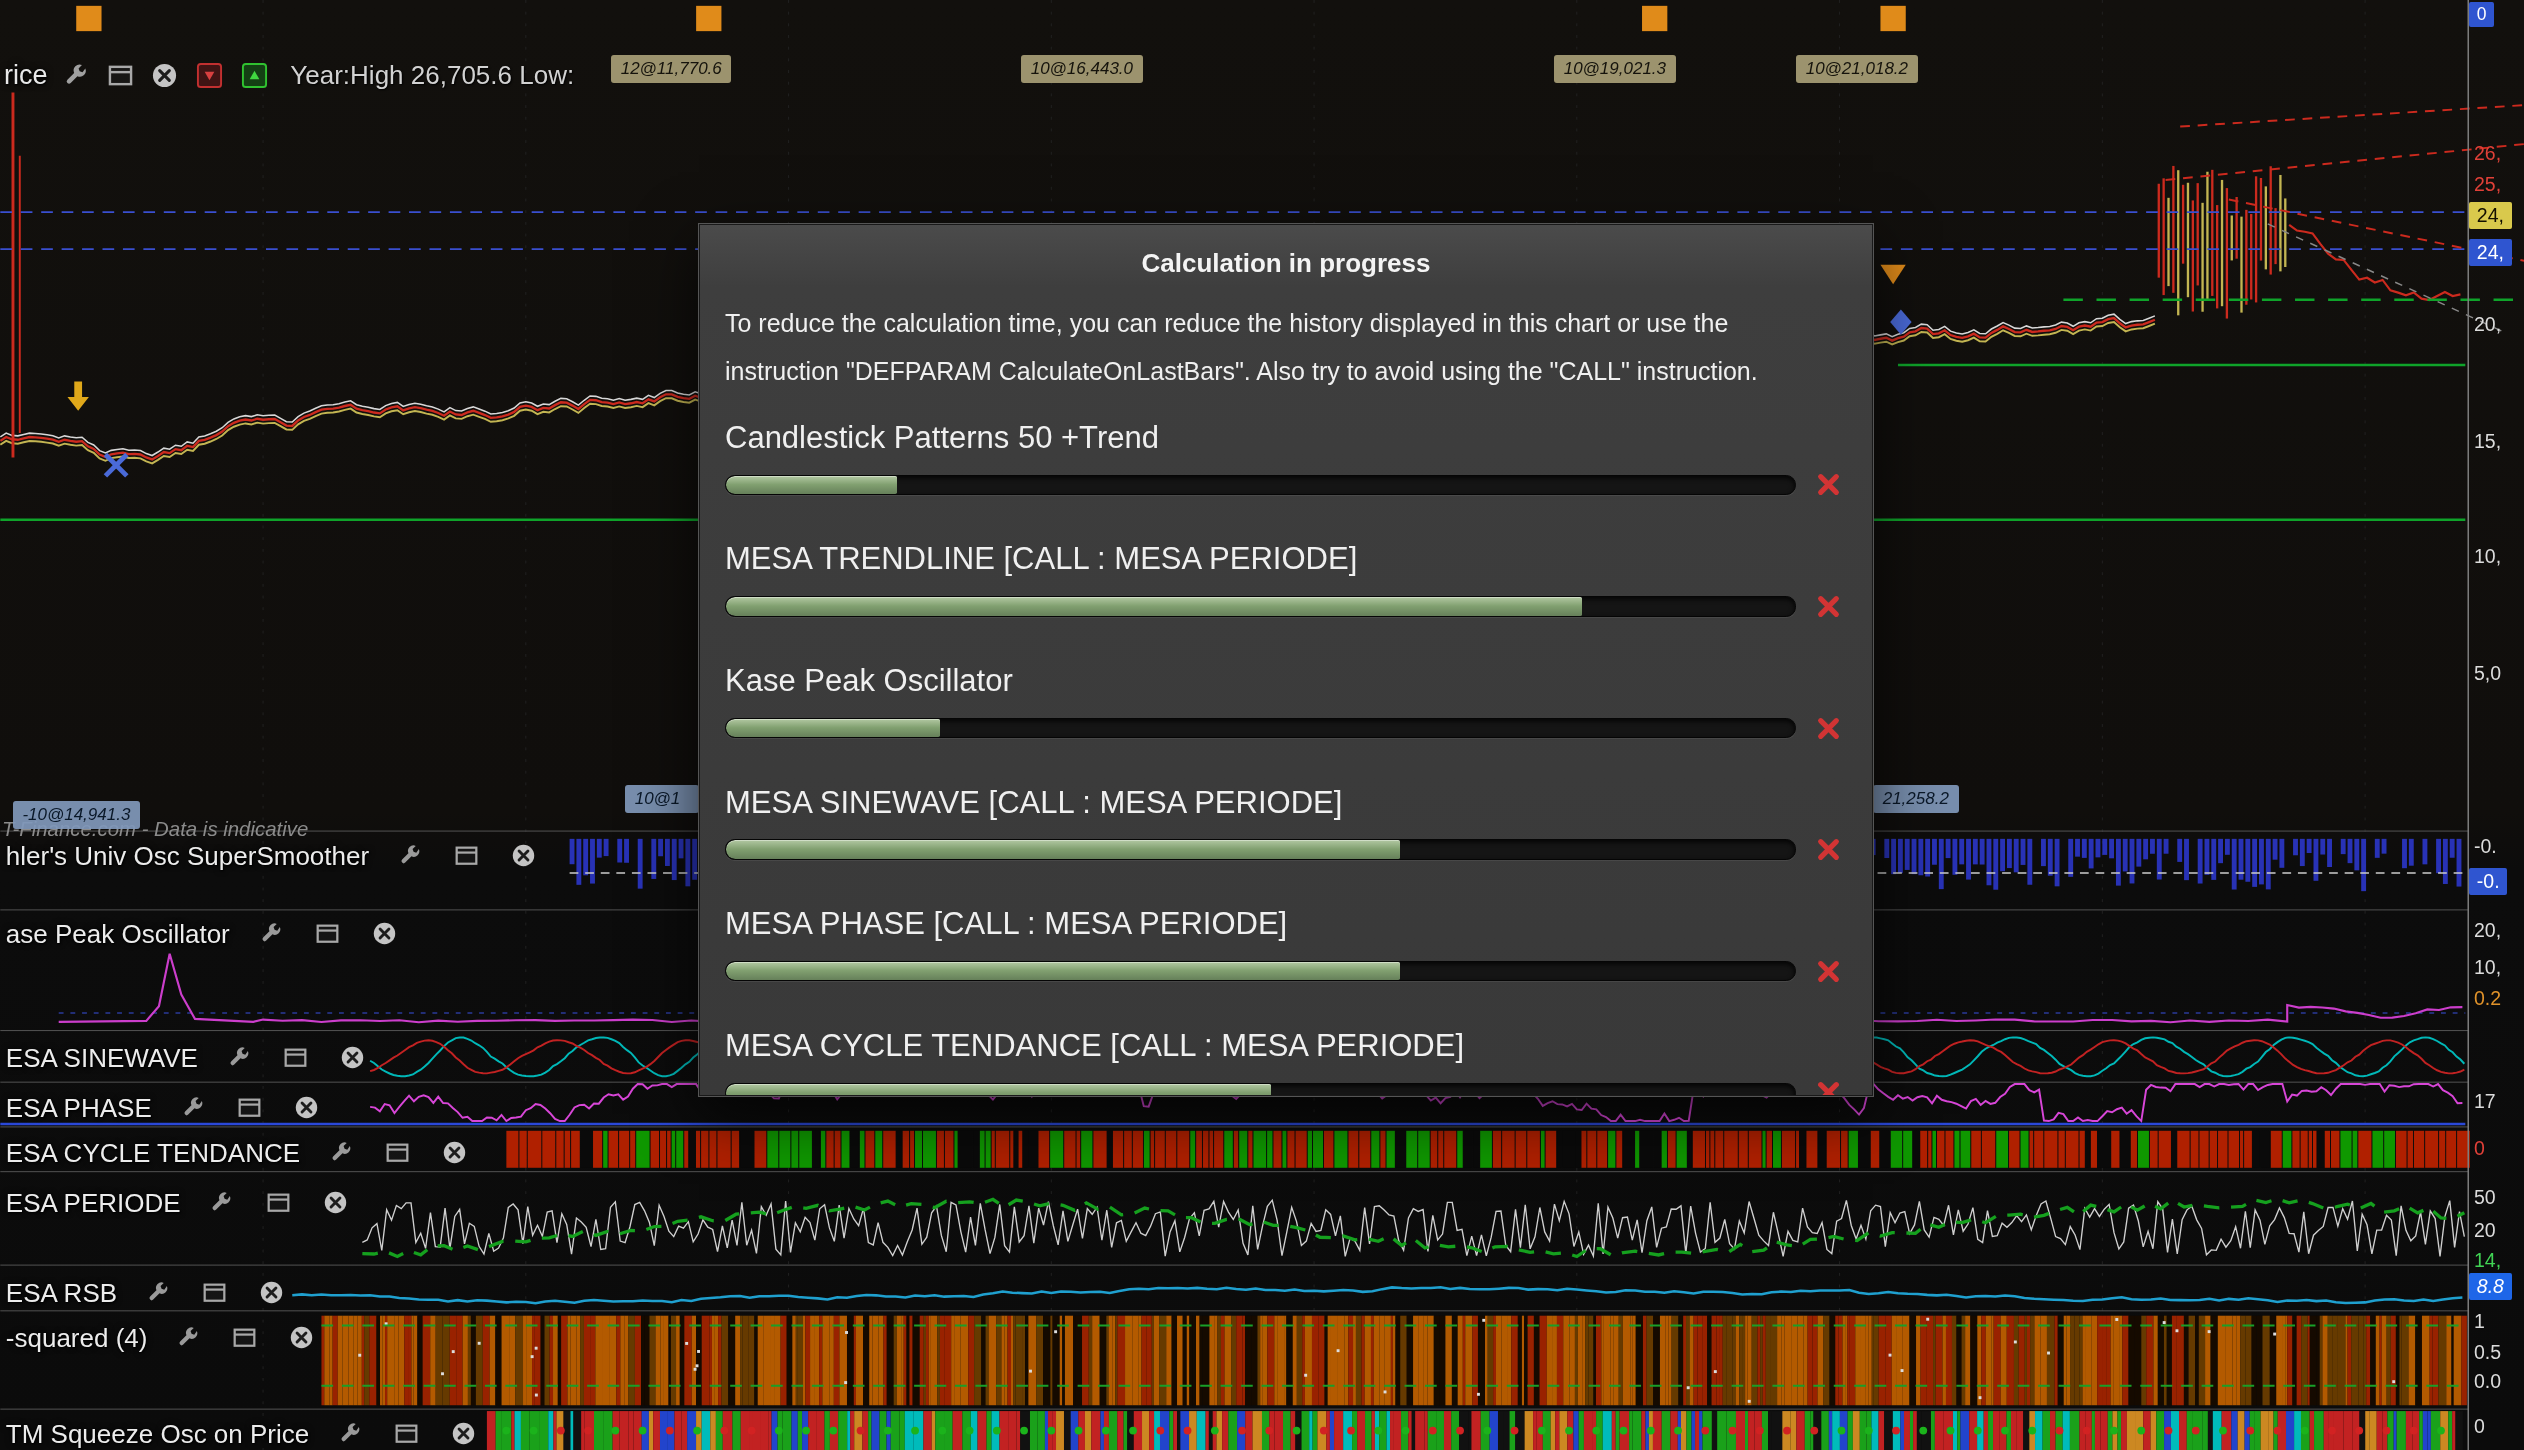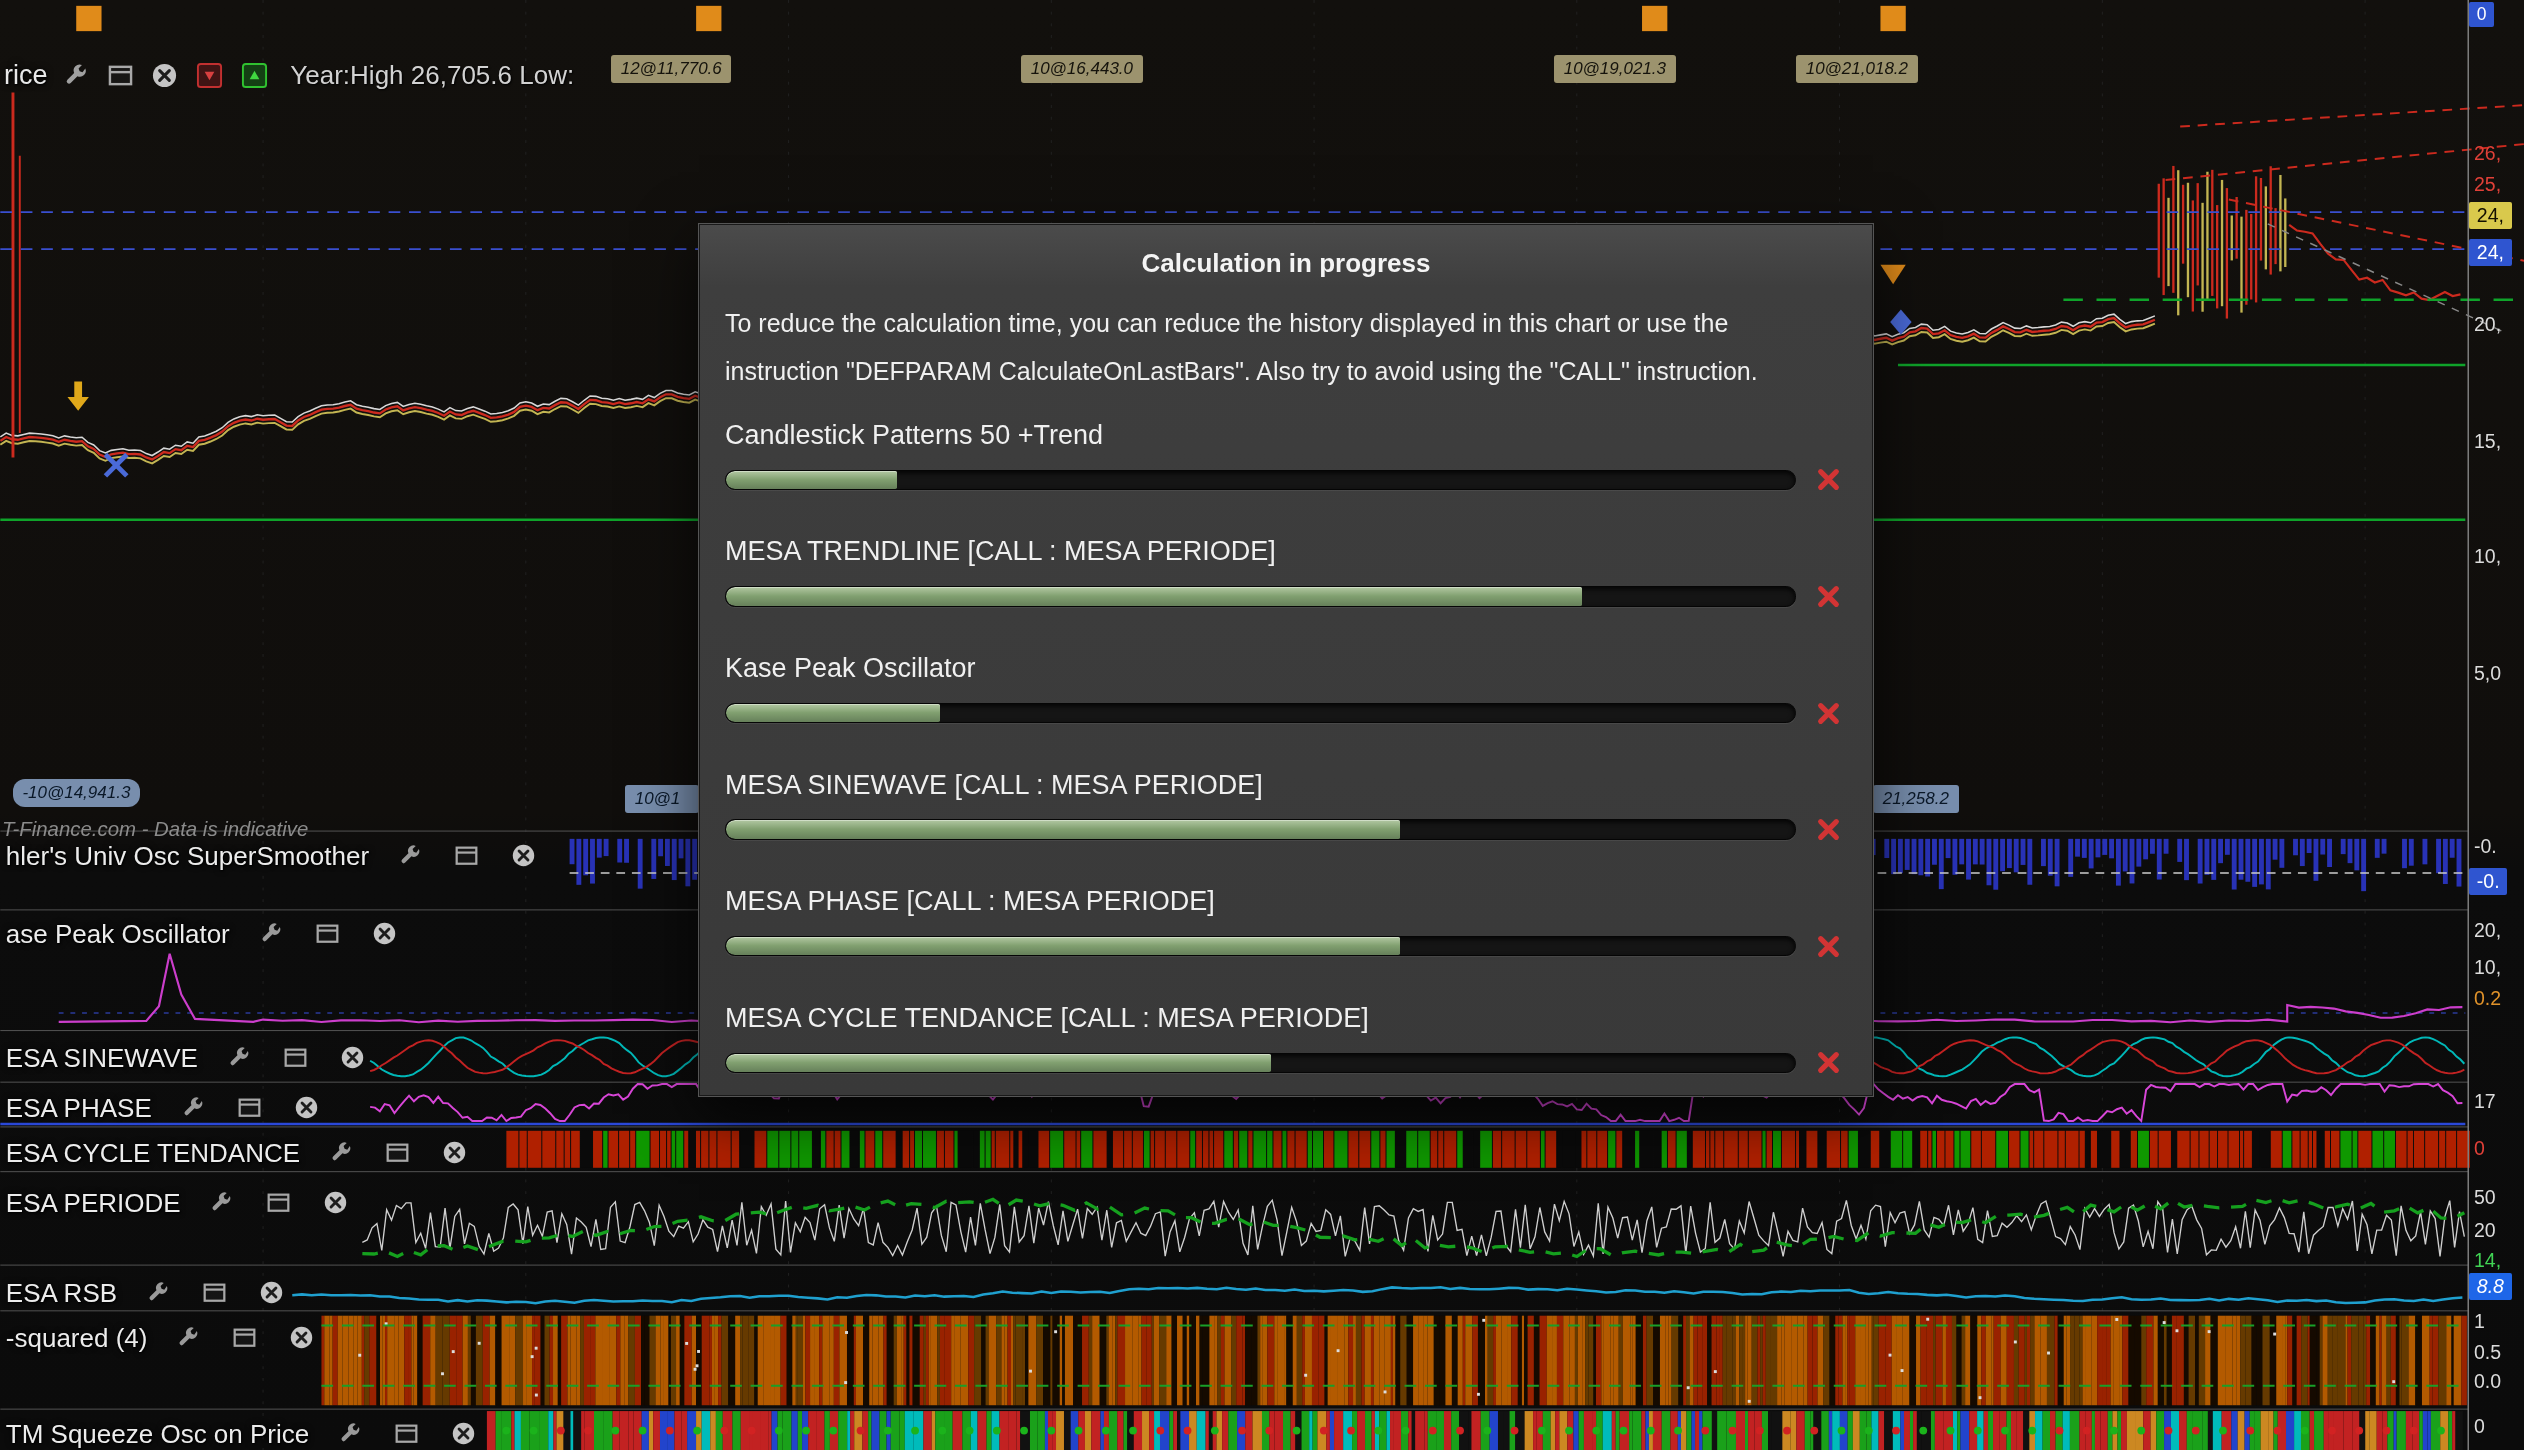--- a/index.html
+++ b/index.html
@@ -40,21 +40,21 @@
   .modal {
     position:absolute; left:699px; top:224px; width:1174px; height:872px; z-index:20;
     background:linear-gradient(180deg,#4b4b4b 0%,#3e3e3e 62px,#393939 100%);
     border:1px solid #191919; outline:1px solid #555;
     box-shadow:0 17.5px 58px rgba(0,0,0,.7);
     padding:21.4px 25px; overflow:hidden;
   }
   .modal-title { text-align:center; font-size:26px; font-weight:bold; color:#f4f4f4; margin:1.9px 0 19.5px; }
   .modal-msg { font-size:25px; color:#f0f0f0; line-height:48px; margin-bottom:25px; }
   .entry { margin-bottom:41px; }
-  .entry-label { font-size:27px; color:#f0f0f0; margin:0 0 13.6px; white-space:nowrap; }
+  .entry-label { font-size:31px; color:#f0f0f0; margin:0 0 13.6px; white-space:nowrap; }
   .entry-row { display:flex; align-items:center; gap:13.6px; }
   .track {
     flex:1; height:20.4px; background:#151515; border:1px solid #050505; border-radius:9.7px;
     box-shadow:inset 0 1.9px 5.8px rgba(0,0,0,.85), 0 1px 0 rgba(255,255,255,.07); overflow:hidden;
   }
   .fill {
     height:100%; border-radius:9.7px 1.9px 1.9px 9.7px;
     background:linear-gradient(180deg,#b2c8a2 0%,#81a070 48%,#66805a 100%);
     box-shadow:inset 0 1px 0 rgba(255,255,255,.4);
   }
@@ -1505,21 +1505,21 @@
         </svg>
     </span>
     <span class="summary-text">Year:High 26,705.6 Low:</span>
   </div>
 
   <span class="chip chip-tan" style="left:611px; top:55px;">12@11,770.6</span>
   <span class="chip chip-tan" style="left:1021px; top:55px;">10@16,443.0</span>
   <span class="chip chip-tan" style="left:1554px; top:55px;">10@19,021.3</span>
   <span class="chip chip-tan" style="left:1796px; top:55px;">10@21,018.2</span>
 
-  <span class="chip chip-steel" style="left:12.7px;  top:779px;border-radius:12px;">-10@14,941.3</span>
+  <span class="chip chip-steel" style="left:12.7px;  top:801px;">-10@14,941.3</span>
   <span class="chip chip-steel clipped" style="left:625px; top:785px; width:74px;">10@1</span>
   <span class="chip chip-steel" style="left:1873px; top:785px;">21,258.2</span>
 
   <span class="watermark">T-Finance.com - Data is indicative</span>
 
   <div class="ind-row" style="top:837px">
     <span class="ind-label">hler's Univ Osc SuperSmoother</span>
     <span class="icn">
         <svg width="23.4" height="23.4" viewBox="0 0 26 26">
           <path fill="#9a9a9a" d="M23.2 5.6a6.2 6.2 0 0 1-8.2 8.1L8 20.7a2.4 2.4 0 1 1-3.4-3.4l7-7a6.2 6.2 0 0 1 8.1-8.2l-3.5 3.5 1.1 3 3 1.1z"></path>

